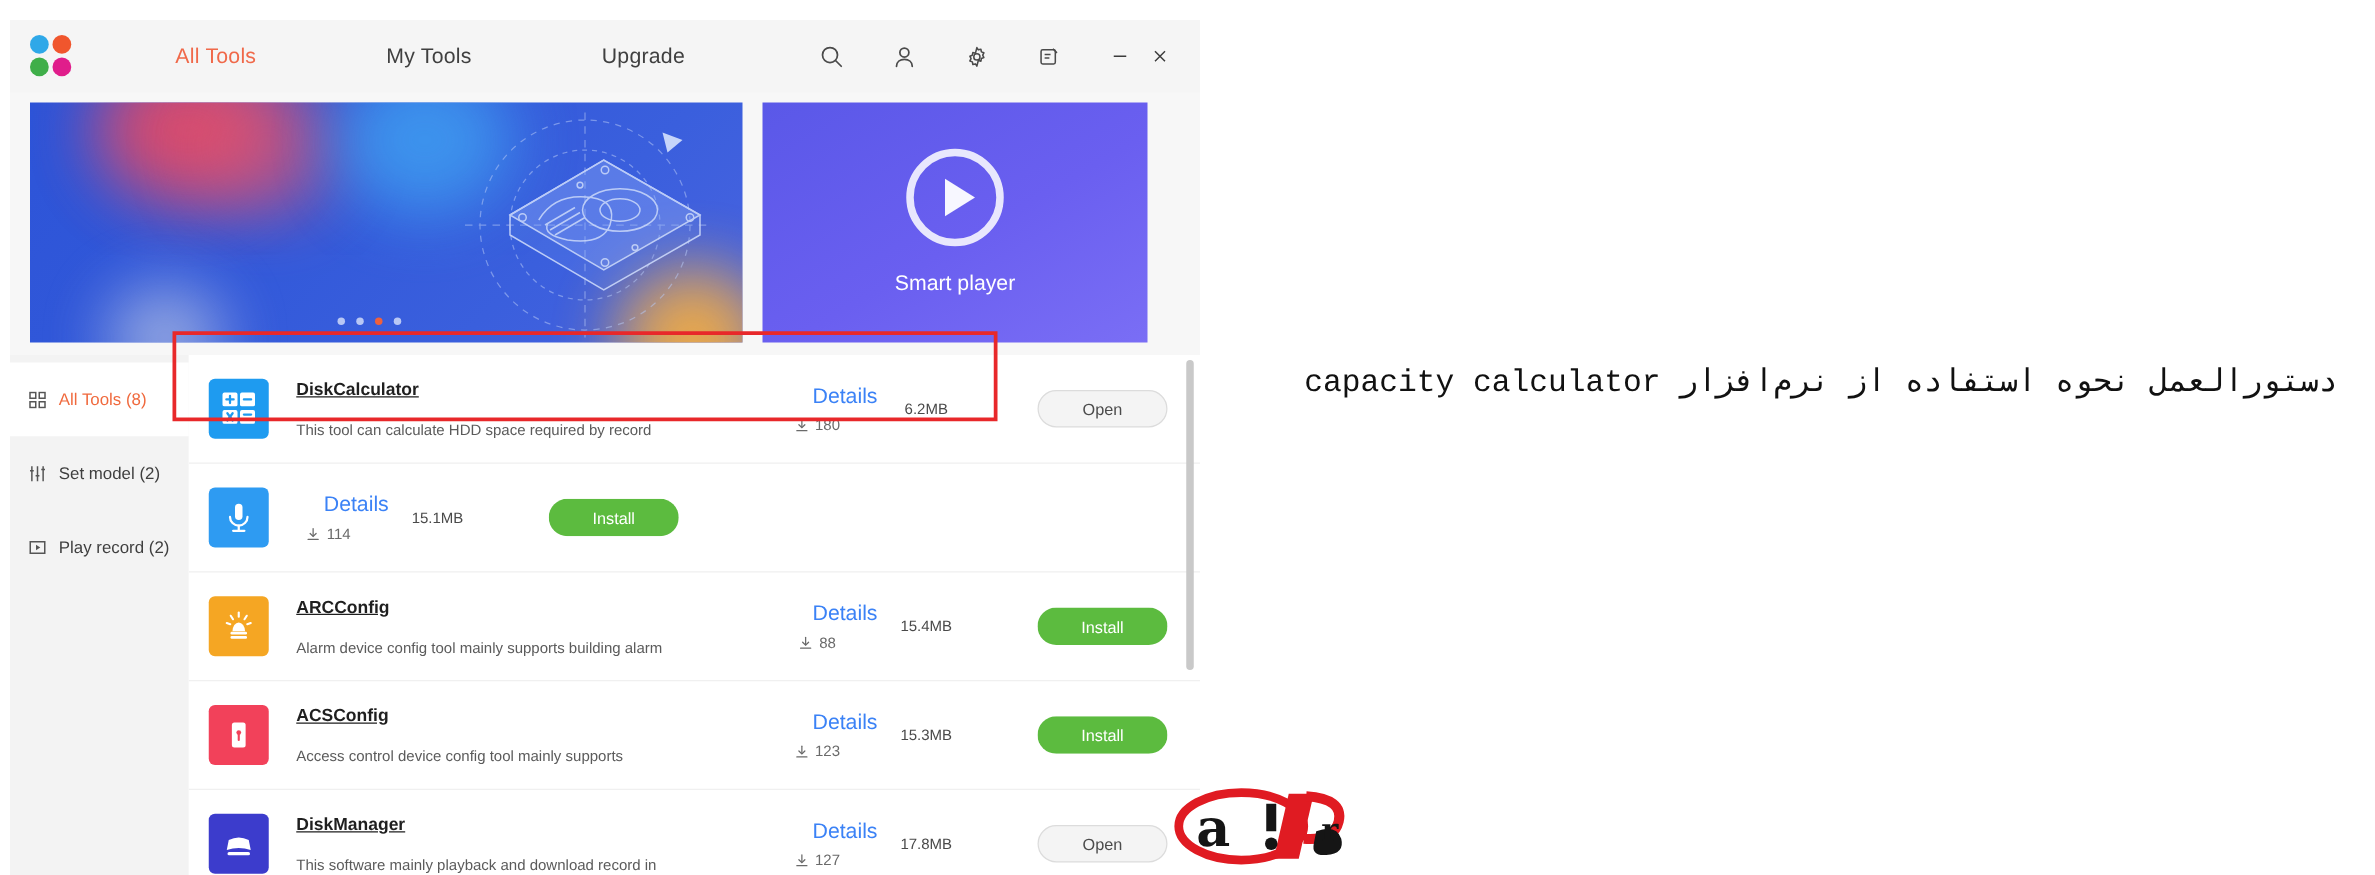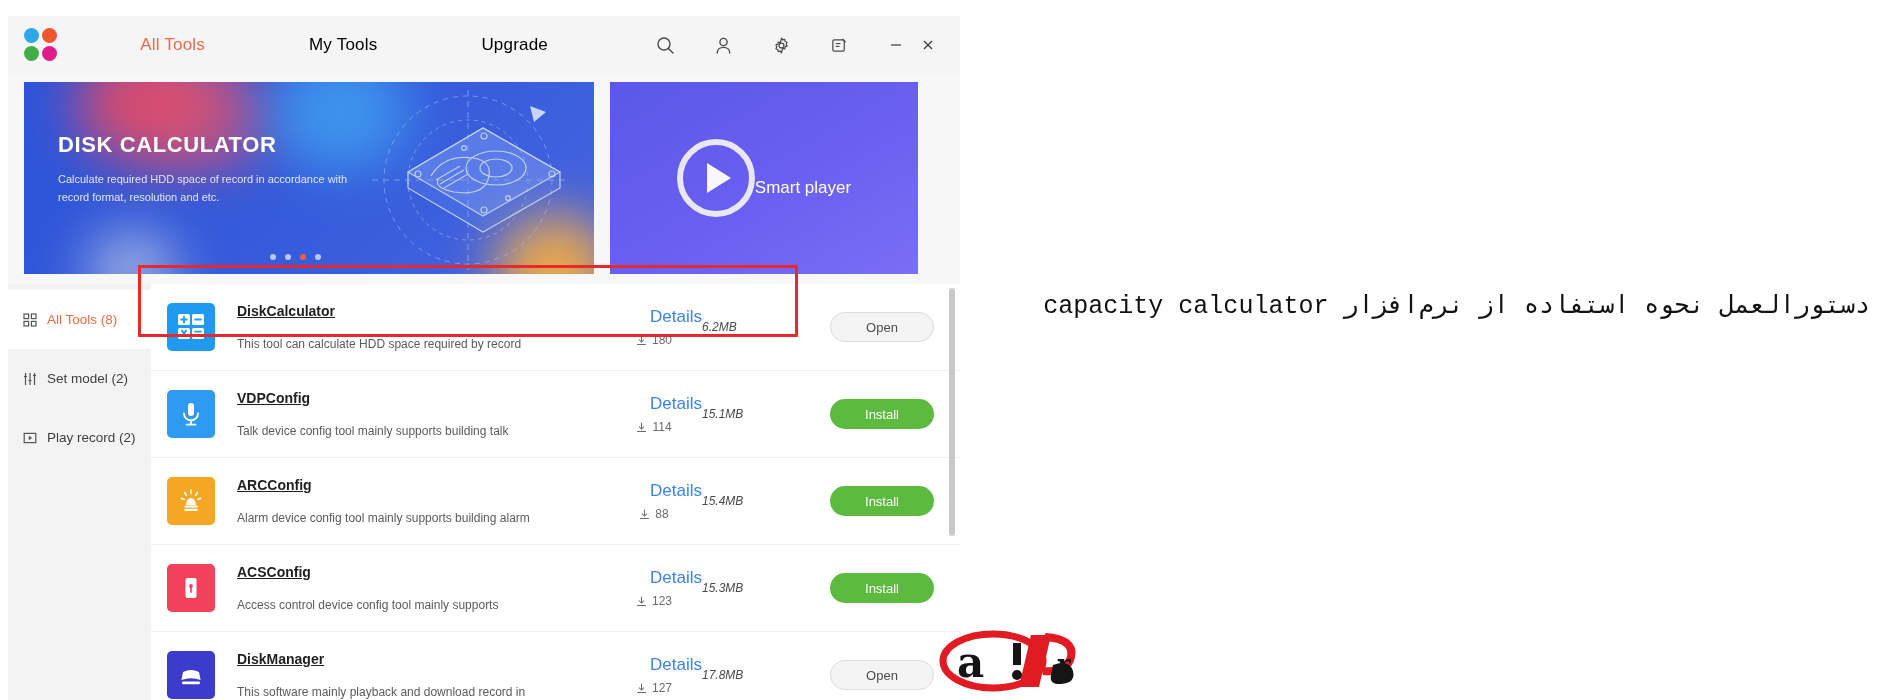--- a/index.html
+++ b/index.html
@@ -28,21 +28,21 @@
   }
   .logo { margin-left: 16px; width: 34px; height: 34px; position: relative; }
   .logo span { position: absolute; width: 15px; height: 15px; border-radius: 50%; }
   .logo .q1 { left: 0; top: 0; background: #2fa8e8; }
   .logo .q2 { left: 18px; top: 0; background: #f0562d; }
   .logo .q3 { left: 0; top: 18px; background: #3fae49; }
   .logo .q4 { left: 18px; top: 18px; background: #e01d8b; }
 
   .navtabs { display:flex; align-items:center; margin-left: 84px; }
   .navtab {
-    font-size: 17px; color: #000000; letter-spacing: .2px;
+    font-size: 17px; color: #404040; letter-spacing: .2px;
     padding: 6px 4px; margin-right: 96px; cursor: pointer; white-space: nowrap;
   }
   .navtab.active { color: #f0694a; }
 
   .titlebar-icons { display:flex; align-items:center; margin-left: auto; }
   .ticon {
     width: 34px; height: 34px; margin-right: 24px;
     display:flex; align-items:center; justify-content:center;
     cursor: pointer;
   }
@@ -79,21 +79,21 @@
     max-width: 300px;
   }
   .banner-art { position:absolute; right: 6px; top: 2px; z-index:3; opacity:.95; }
   .dots { position:absolute; left: 246px; bottom: 14px; display:flex; gap: 9px; z-index:5; }
   .dot { width: 6px; height: 6px; border-radius:50%; background:#b8c7f5; cursor:pointer; }
   .dot.active { background:#f0603c; }
 
   .banner-side {
     position:relative; width: 308px; height: 192px; overflow:hidden;
     background: linear-gradient(150deg, #5a58e8 0%, #6a5ff0 55%, #7a6ef5 100%);
-    display:flex; flex-direction:row; align-items:center; justify-content:center;
+    display:flex; flex-direction:column; align-items:center; justify-content:center;
     cursor:pointer;
   }
   .play-ring {
     width: 78px; height: 78px; border-radius:50%;
     border: 6px solid rgba(255,255,255,.85);
     display:flex; align-items:center; justify-content:center;
   }
   .play-tri {
     width:0; height:0; margin-left:7px;
     border-left: 24px solid rgba(255,255,255,.95);
@@ -131,21 +131,21 @@
   }
   .tool-info { margin-left: 22px; flex: 1; min-width: 0; }
   .tool-name { font-size: 14px; font-weight: bold; color:#1f1f1f;text-decoration:underline; }
   .tool-desc { margin-top: 18px; font-size: 12px; color:#5b5b5b; }
   .tool-details { width: 96px; text-align:center; }
   .details-link { font-size: 17px; color:#3b82f6; cursor:pointer;text-align:right; }
   .dl-count {
     margin-top: 6px; font-size: 12px; color:#6a6a6a;
     display:flex; align-items:center; justify-content:center; gap:5px;
   }
-  .tool-size { width: 78px; text-align:left; font-size: 12px; color:#4a4a4a;font-style:italic; }
+  .tool-size { width: 78px; text-align:center; font-size: 12px; color:#4a4a4a; }
   .tool-action { width: 126px; display:flex; justify-content:flex-end; margin-left: 28px;}
   .btn {
     width: 104px; height: 30px; border-radius: 15px;
     font-size: 13px; display:flex; align-items:center; justify-content:center;
     cursor:pointer; border: 1px solid transparent;
   }
   .btn.open { background:#f4f4f4; border-color:#dcdcdc; color:#4c4c4c; }
   .btn.install { background:#5cbb3f; color:#ffffff; }
 
   
@@ -273,24 +273,20 @@
               <circle cx="216" cy="52" r="3"></circle>
               <circle cx="284" cy="90" r="3"></circle>
               <circle cx="150" cy="90" r="3"></circle>
               <circle cx="216" cy="126" r="3"></circle>
               <circle cx="196" cy="64" r="2.3"></circle>
               <circle cx="240" cy="114" r="2.3"></circle>
             </g>
           </svg>
         </div>
 
-        <div class="banner-text">
-          <div class="banner-title">DISK CALCULATOR</div>
-          <div class="banner-sub">Calculate required HDD space of record in accordance with record format, resolution and etc.</div>
-        </div>
 
         <div class="dots">
           <span class="dot"></span>
           <span class="dot"></span>
           <span class="dot active"></span>
           <span class="dot"></span>
         </div>
       </div>
 
       <div class="banner-side">
@@ -390,24 +386,20 @@
 
         <div class="tool-row">
           <div class="tool-icon" style="background:#2e9bf2;">
             <svg width="30" height="30" viewBox="0 0 30 30">
               <rect x="12" y="4" width="6" height="13" rx="3" fill="#fff"></rect>
               <path d="M8 14.5a7 7 0 0 0 14 0" fill="none" stroke="#fff" stroke-width="1.8" stroke-linecap="round"></path>
               <line x1="15" y1="21.5" x2="15" y2="25" stroke="#fff" stroke-width="1.8" stroke-linecap="round"></line>
               <line x1="10.5" y1="25.6" x2="19.5" y2="25.6" stroke="#fff" stroke-width="1.8" stroke-linecap="round"></line>
             </svg>
           </div>
-          <div class="tool-info">
-            <div class="tool-name">VDPConfig</div>
-            <div class="tool-desc">Talk device config tool mainly supports building talk</div>
-          </div>
           <div class="tool-details">
             <div class="details-link">Details</div>
             <div class="dl-count">
               <svg width="11" height="11" viewBox="0 0 12 12">
                   <g stroke="#6a6a6a" stroke-width="1.1" fill="none" stroke-linecap="round">
                     <line x1="6" y1="1" x2="6" y2="7.4"></line>
                     <path d="M3.4 5.2 L6 7.8 L8.6 5.2"></path>
                     <line x1="1.6" y1="10.4" x2="10.4" y2="10.4"></line>
                   </g>
                 </svg>

